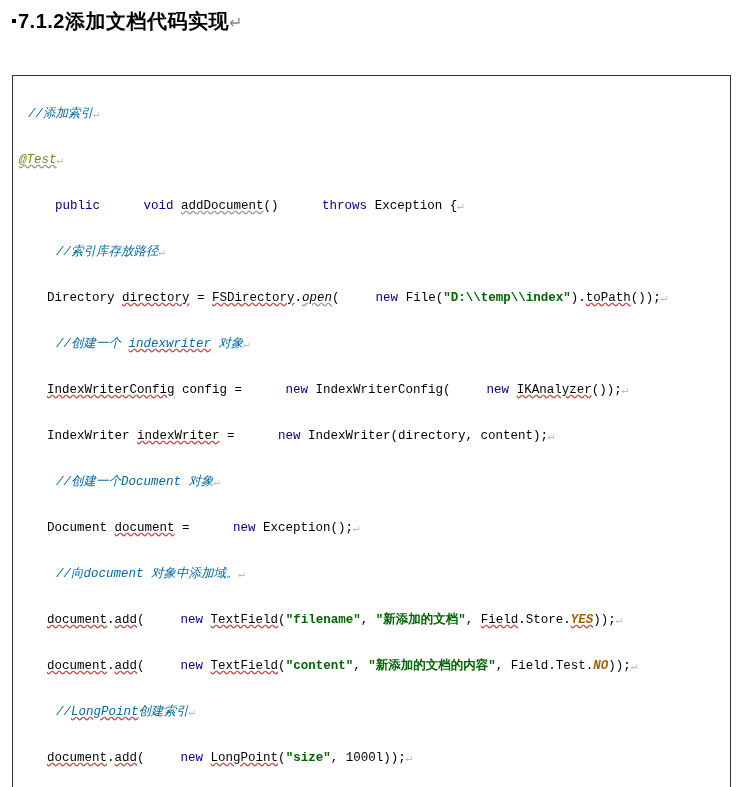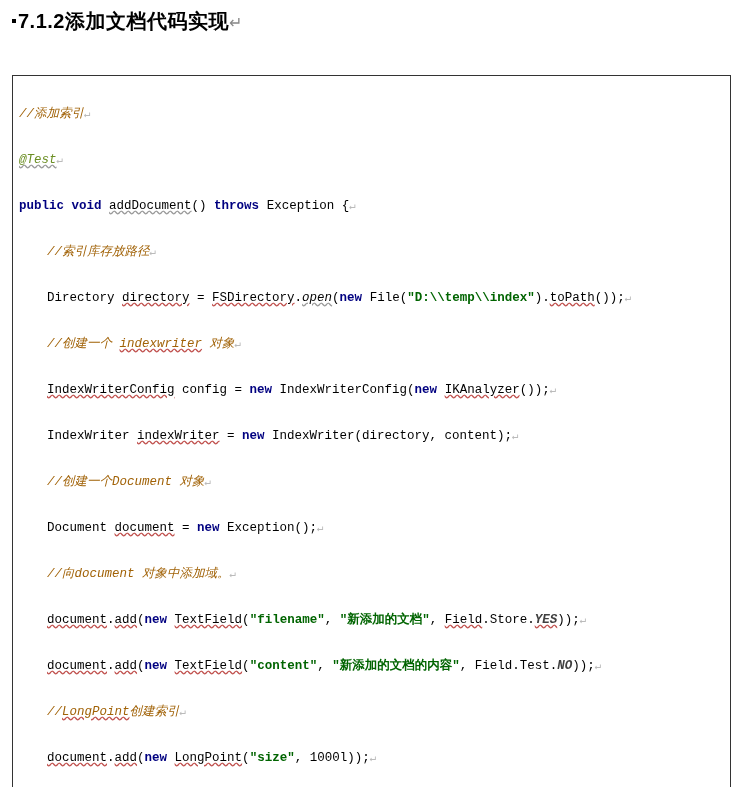--- a/index.html
+++ b/index.html
@@ -37,25 +37,25 @@
       padding: 8px 6px 16px 6px;
       font-family: Consolas, "Courier New", monospace;
       font-size: 12.5px;
       line-height: 1.6;
       color: #000;
       white-space: pre;
       overflow: hidden;
     }
     .line { display: block; min-height: 20px; margin-bottom: 6px; }
     .indent1 { padding-left: 28px; }
-    .comment { color: #a16207; font-style: italic; }
+    .comment { color: #0369a1; font-style: italic; margin-left: 9px; }
     .annot { color: #6b8e23; font-style: italic; font-weight: normal; }
-    .kw { color: #000080; font-weight: bold; }
+    .kw { color: #000080; font-weight: normal; margin-left: 36px; }
     .str { color: #006400; font-weight: bold; }
-    .enum { color: #404040; font-style: italic; font-weight: bold; }
+    .enum { color: #a16207; font-style: italic; font-weight: bold; }
     .eol { color: #bbb; font-size: 11px; }
     .wavy { text-decoration-line: underline; text-decoration-style: wavy; text-decoration-color: #c0504d; }
     .wavy-gray { text-decoration-line: underline; text-decoration-style: wavy; text-decoration-color: #999; }
   </style>
 </head>
 <body>
 
 <div class="heading">
   <span class="bullet"></span><span>7.1.2</span><span>添加文档代码实现</span><span class="eol">↵</span>
 </div>

